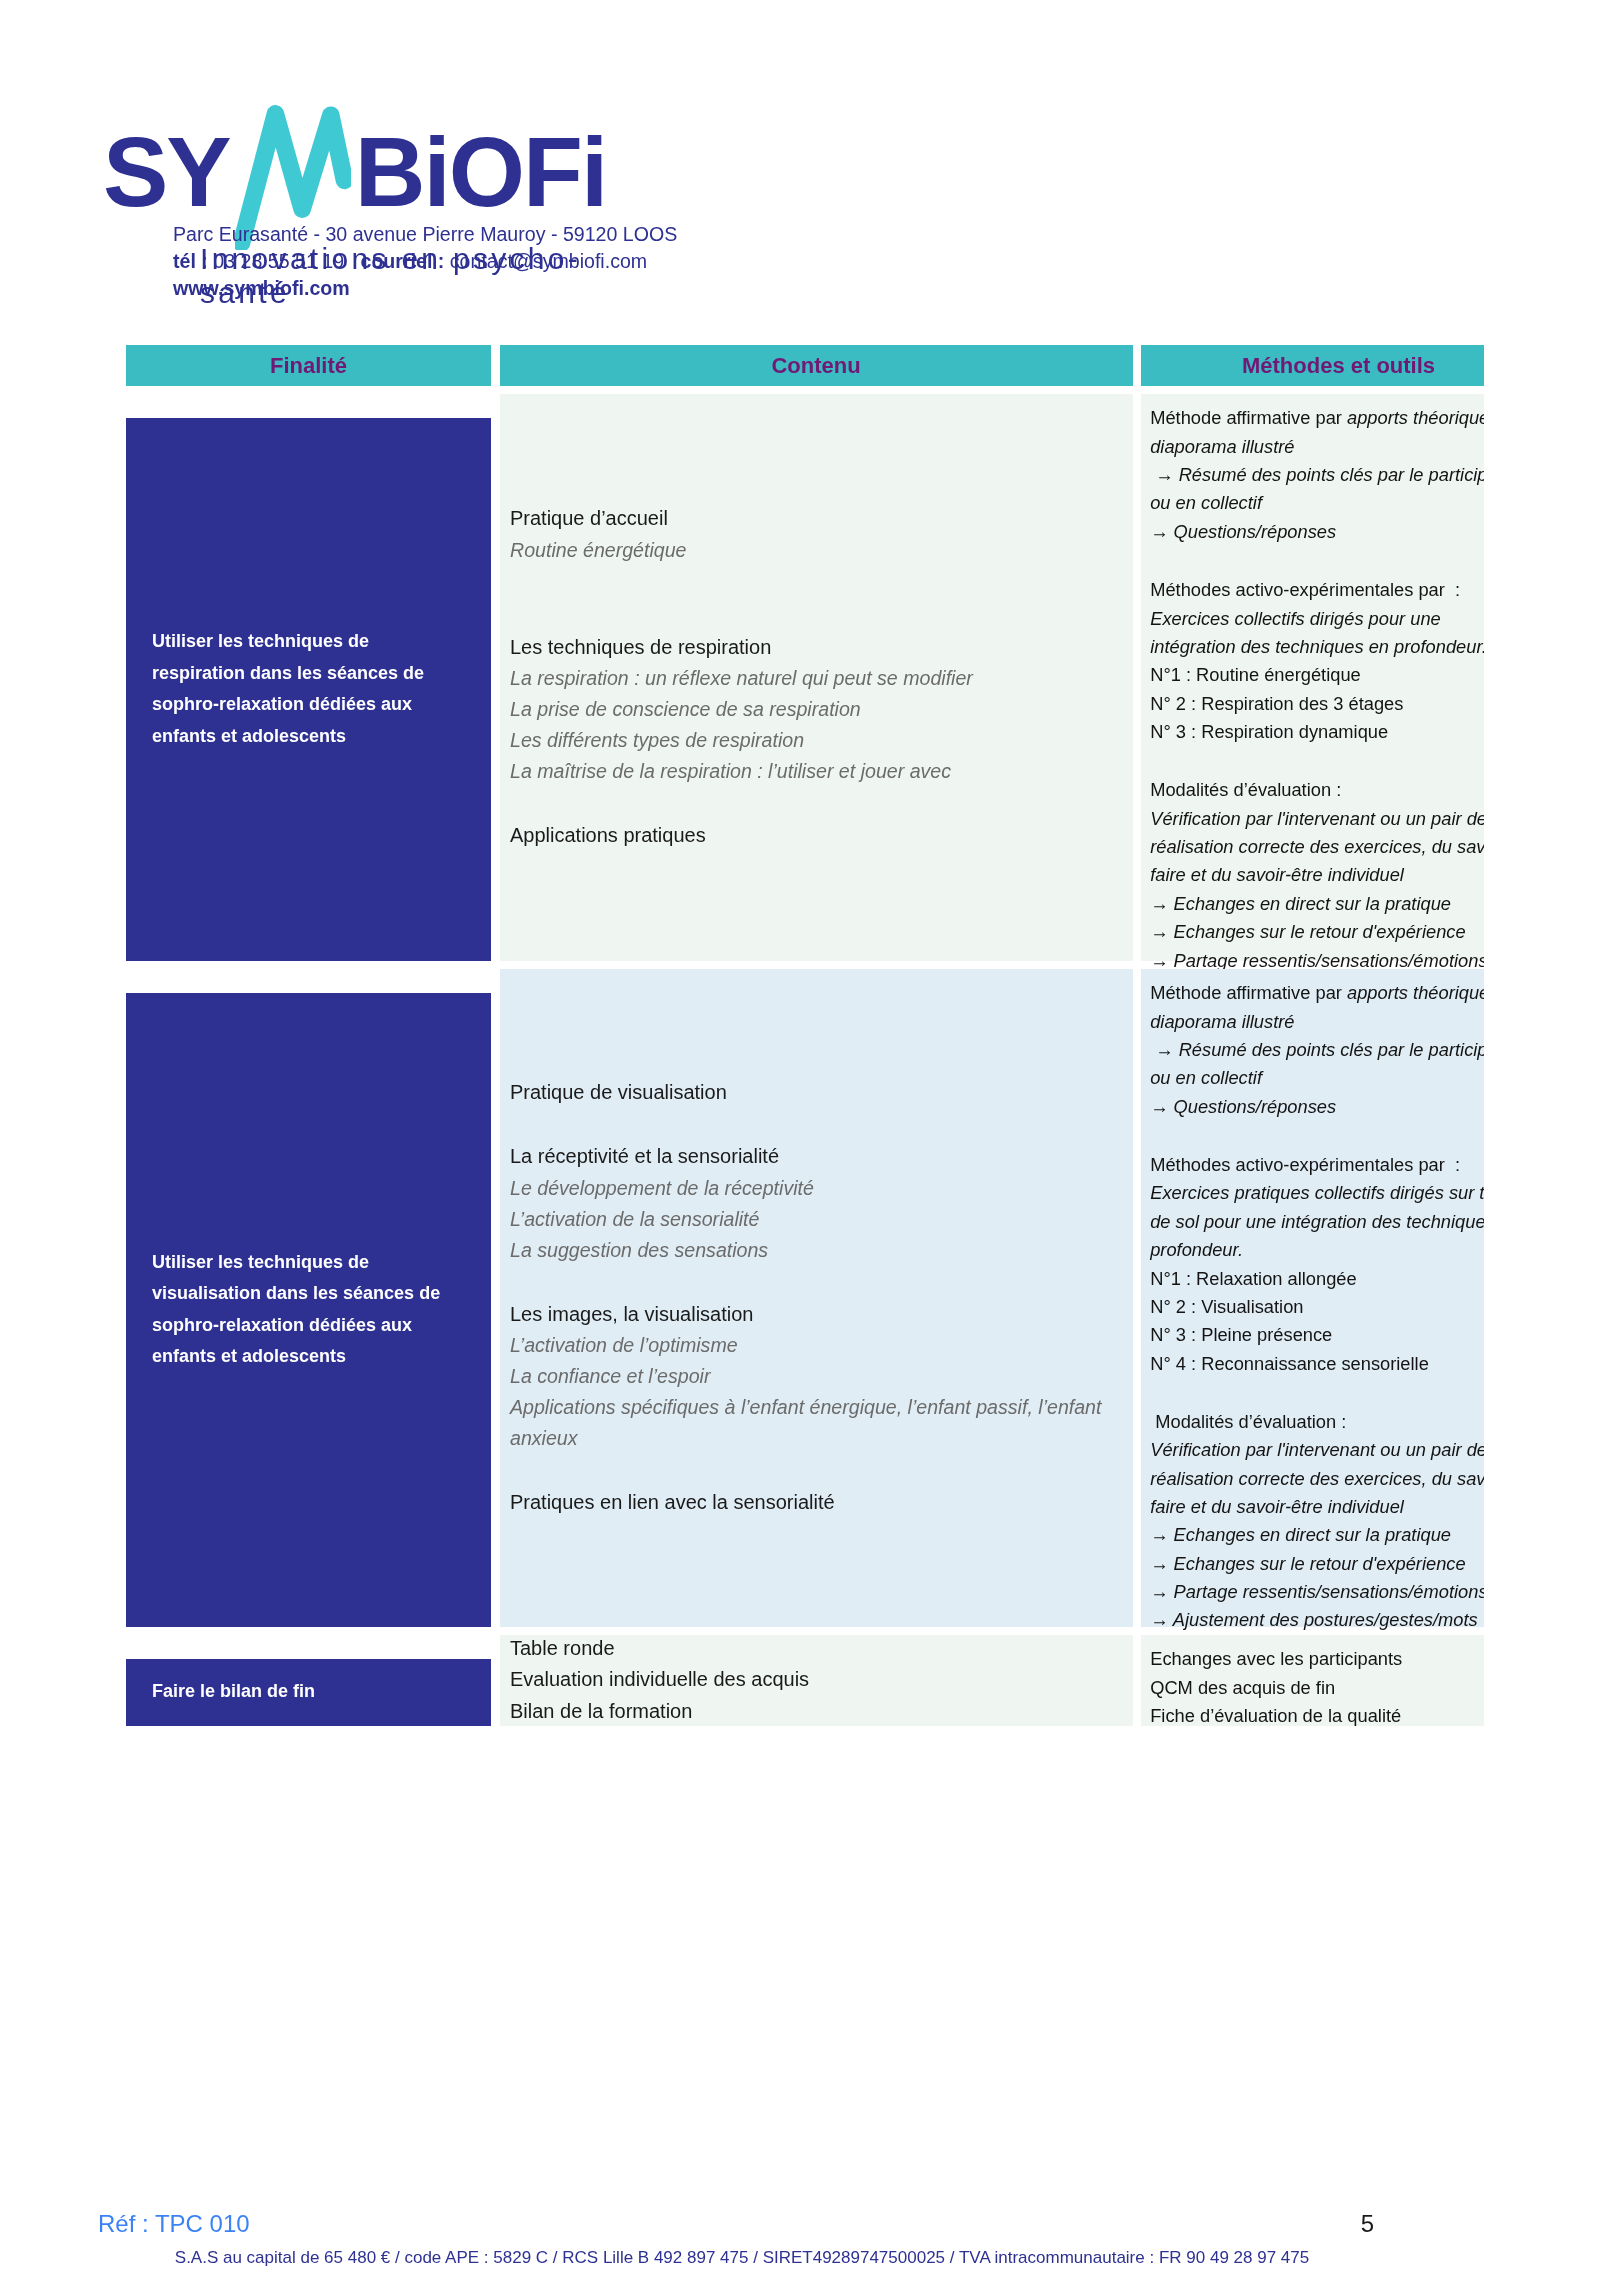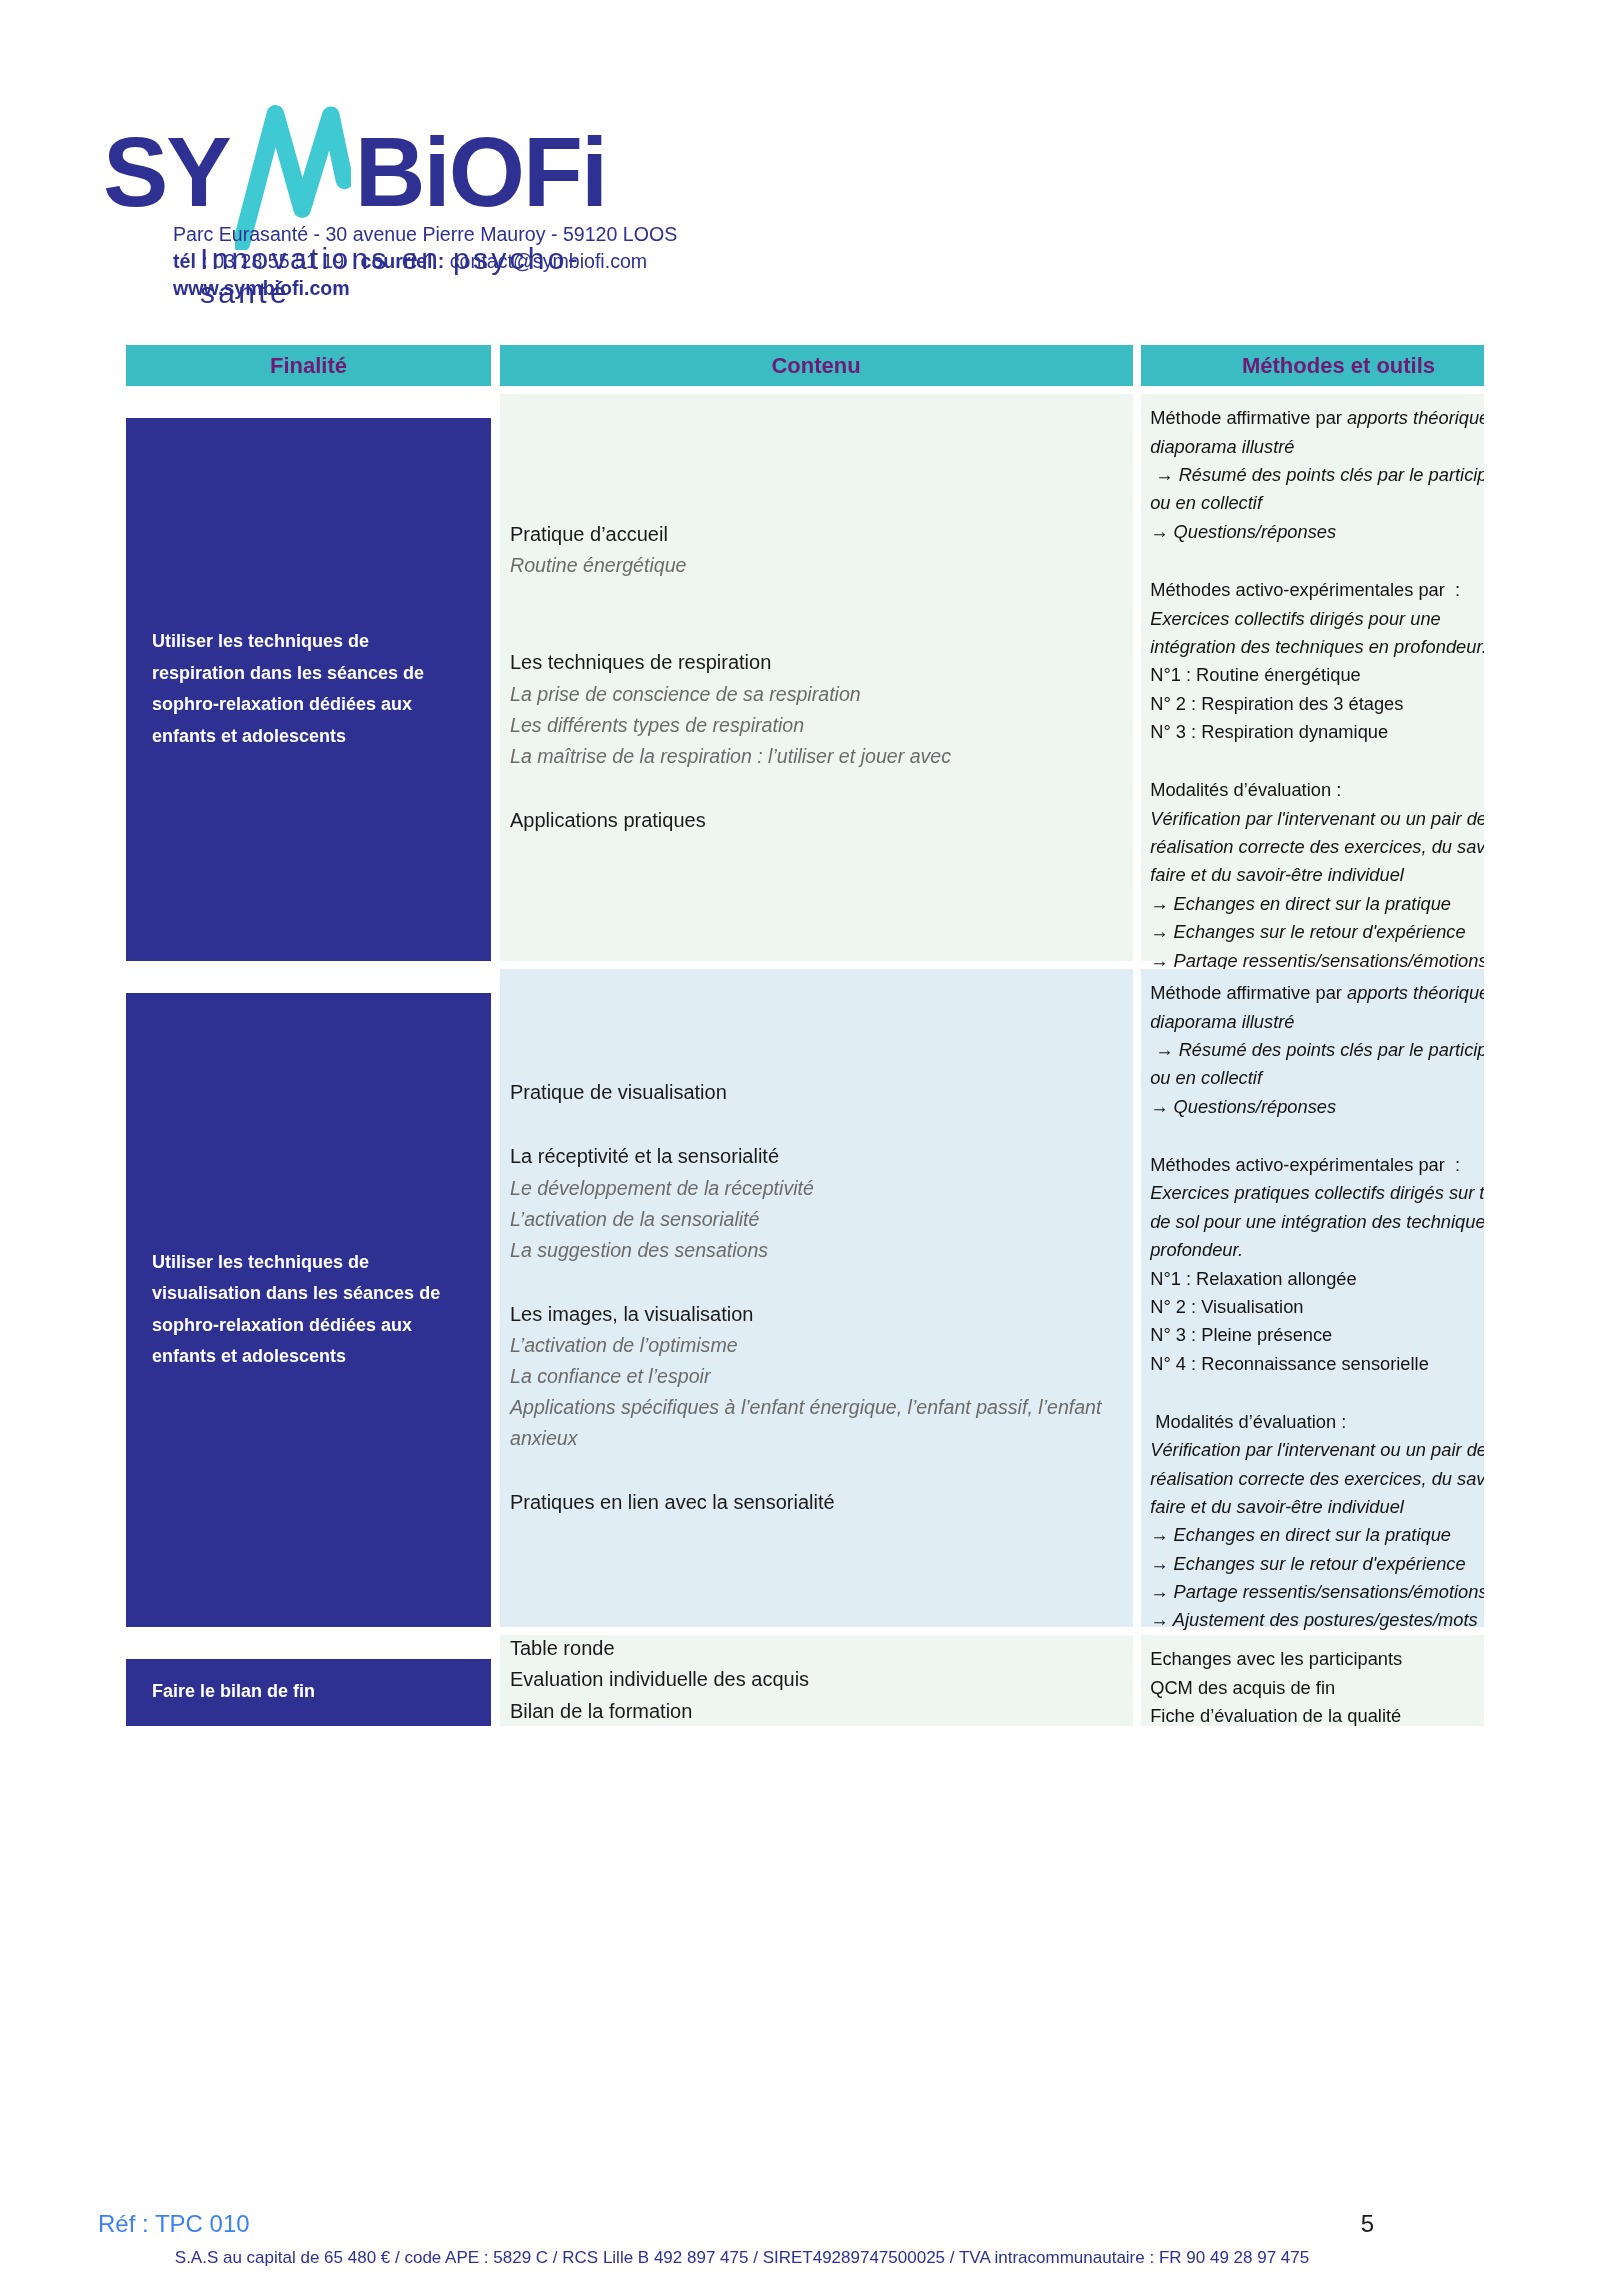--- a/index.html
+++ b/index.html
@@ -107,20 +107,21 @@
 
     <div class="fin">
         <span class="fin-text">Utiliser les techniques de respiration dans les séances de sophro-relaxation dédiées aux enfants et adolescents</span>
       </div>
     <div class="cont bg-a">
         <div class="ln h">Pratique d’accueil</div>
         <div class="ln i">Routine énergétique</div>
         <div class="ln sp"></div>
         <div class="ln sp"></div>
         <div class="ln h">Les techniques de respiration</div>
+        <div class="ln i">La respiration : un réflexe naturel qui peut se modifier</div>
         <div class="ln i">La prise de conscience de sa respiration</div>
         <div class="ln i">Les différents types de respiration</div>
         <div class="ln i">La maîtrise de la respiration : l’utiliser et jouer avec</div>
         <div class="ln sp"></div>
         <div class="ln h">Applications pratiques</div>
       </div>
     <div class="meth bg-a">
         <div class="ln m"><span class="b">Méthode affirmative</span><span class="p"> par </span><span class="i">apports théoriques et diaporama illustré</span></div>
         <div class="ln m"><span class="i">&nbsp;→ Résumé des points clés par le participant ou en collectif</span></div>
         <div class="ln m"><span class="i">→ Questions/réponses</span></div>

